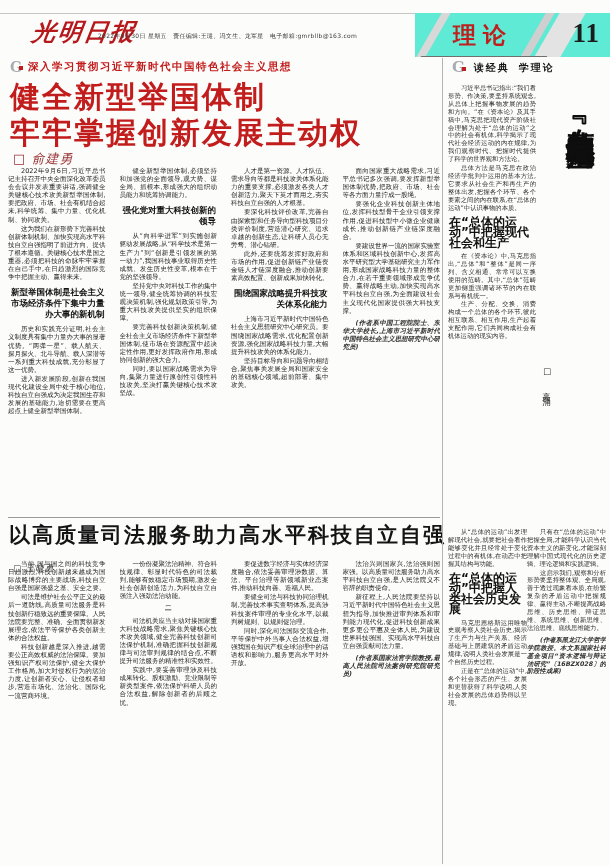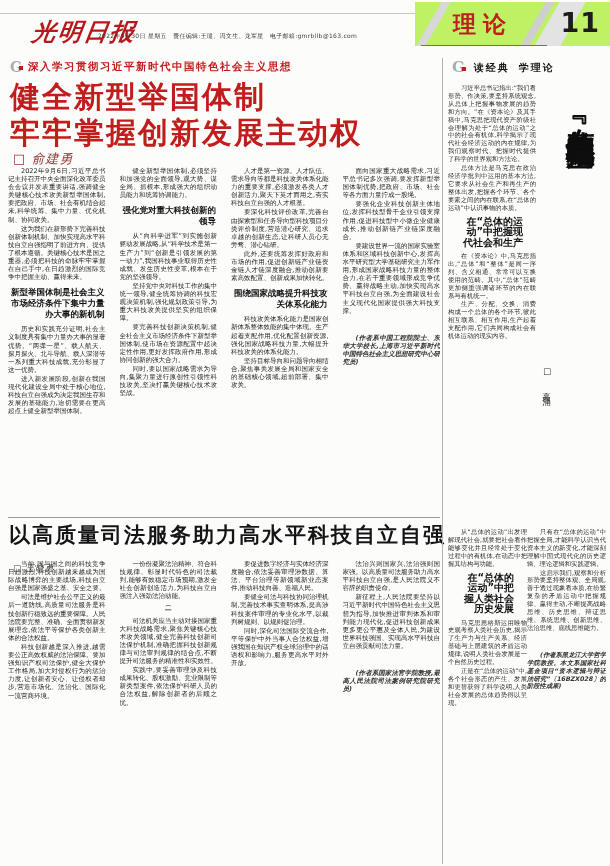--- a/index.html
+++ b/index.html
@@ -10,21 +10,21 @@
     font-family:"DejaVu Sans", sans-serif; color:#222;
   }
   
   .top-rule { position:absolute; top:13px; left:0; width:610px; height:1px; background:#c6c6c6; }
   .masthead-logo {
     position:absolute; left:32px; top:16px; font-family:"DejaVu Serif", serif;
     font-style:italic; font-weight:bold; font-size:24px; color:#b5191c;
     transform:skewX(-8deg); letter-spacing:2px; white-space:nowrap;
   }
   .dateline { position:absolute; left:98px; top:32px; font-size:6px; color:#3c3c3c; letter-spacing:.3px; white-space:nowrap; }
-  .section-block { position:absolute; right:0; top:2px; width:195px; height:44px; background:#bef264; }
+  .section-block { position:absolute; right:0; top:13px; width:195px; height:44px; background:#5eead4;font-family:Liberation Serif, serif; }
   .sb-bar { position:absolute; top:0; height:44px; background:#d8d8d8; transform:skewX(-30deg); }
   .sb-bar.a { left:14px;  width:9px; }
   .sb-bar.b { left:118px; width:9px; background:#cfcfcf; }
   .sb-bar.c { left:132px; width:26px; background:#e3e3e3; }
   .sb-underline { position:absolute; left:6px; bottom:0; width:126px; height:1px; background:#707070; transform:skewX(-30deg); }
   .section-label { position:absolute; left:38px; top:7px; font-size:23px; font-weight:bold; color:#c01d1d; letter-spacing:7px; }
   .page-number  { position:absolute; right:10px; top:5px; font-size:27px; font-weight:bold; color:#1c1c1c; letter-spacing:1px; }
   
   .g-icon { position:relative; font-weight:bold; color:#a9adb2; font-family:"DejaVu Serif", serif; line-height:1; display:inline-block; }
   .g-icon .dot { position:absolute; right:-1px; top:45%; width:4px; height:4px; background:#c21d1d; }
@@ -32,21 +32,21 @@
   .banner { position:absolute; left:10px; top:60px; display:flex; align-items:center; gap:6px; }
   .banner .g-icon { font-size:14px; }
   .banner-text { font-size:10.5px; font-weight:bold; color:#c21d1d; letter-spacing:1.5px; }
   .headline { position:absolute; left:10px; top:79px; color:#c21d1d; font-weight:bold; font-size:30px; line-height:36px; letter-spacing:2px; white-space:nowrap; }
   .main-byline { position:absolute; left:13px; top:150px; font-size:13px; font-style:italic; color:#933; letter-spacing:1px; }
   .cols { display:flex; gap:14px; overflow:hidden; text-align:justify; }
   .main-cols { position:absolute; left:8px; top:167px; width:432px; height:348px; }
   .cols .col { flex:1; overflow:hidden; font-size:6.5px; line-height:8.1px; color:#232323; }
   .seg-p { text-indent:13px; margin-bottom:1px; }
   .seg-h { font-weight:bold; font-size:8.5px; line-height:11px; text-align:right; margin:6px 1px 5px; text-indent:0; color:#111; }
-  .seg-note { font-style:italic; font-weight:bold; text-indent:13px; margin-top:19px; color:#333; }
+  .seg-note { font-style:italic; font-weight:bold; text-indent:13px; margin-top:4px; color:#333; }
   .seg-center { text-align:center; font-weight:bold; margin:4px 0; text-indent:0; }
   .mid-rule { position:absolute; left:8px; top:517px; width:432px; height:1px; background:#9a9a9a; }
   
   .bottom-headline { position:absolute; left:9px; top:521px; font-size:21px; font-weight:bold; color:#141414; letter-spacing:2px; white-space:nowrap; }
   .bottom-byline { position:absolute; left:13px; top:547px; font-size:8.5px; font-style:italic; color:#3a3a3a; letter-spacing:1px;margin-top:16px; }
   .bottom-cols { position:absolute; left:8px; top:560px; width:432px; height:300px; }
   
   .right-divider { position:absolute; left:442px; top:58px; width:1px; height:806px; background:#b3b3b3; }
   .right-kicker { position:absolute; left:452px; top:60px; display:flex; align-items:center; gap:9px; }
   .right-kicker .g-icon { font-size:15px; }
@@ -54,21 +54,21 @@
   .right-upper { position:absolute; left:448px; top:84px; width:158px; height:442px; display:flex; overflow:hidden; }
   .r-col { overflow:hidden; text-align:justify; font-size:6.3px; line-height:7.9px; color:#2a2a2a; }
   .r-colA { width:88px; }
   .right-upper .r-byline-strip { width:20px; }
   .r-byline-vert { writing-mode:vertical-rl; font-size:8.5px; color:#333; padding-top:282px; letter-spacing:3px; margin-left:5px; white-space:nowrap; }
   .r-title-vert {
     width:50px; writing-mode:vertical-rl; font-family:"DejaVu Serif", serif;
     font-size:29px; line-height:50px; font-weight:bold; color:#0e0e0e;
     padding-top:22px; letter-spacing:1px; overflow:hidden;
   }
-  .r-col .seg-h { font-size:10px; line-height:10.5px; text-align:right; margin:5px 13px 4px; }
+  .r-col .seg-h { font-size:12px; line-height:10.5px; text-align:left; margin:5px 1px 4px; }
   .right-lower { position:absolute; left:448px; top:528px; width:158px; height:332px; display:flex; gap:0; overflow:hidden; }
   .right-lower .r-col { flex:1; }
 </style>
 </head>
 <body>
 
 <div class="page">
 
   <div class="top-rule"></div>
   <div class="masthead-logo">光明日报</div>
@@ -109,21 +109,21 @@
         <div class="seg seg-p">从“向科学进军”到实施创新驱动发展战略,从“科学技术是第一生产力”到“创新是引领发展的第一动力”,我国科技事业取得历史性成就、发生历史性变革,根本在于党的坚强领导。</div>
         <div class="seg seg-p">坚持党中央对科技工作的集中统一领导,健全统筹协调的科技宏观决策机制,强化规划政策引导,为重大科技攻关提供坚实的组织保障。</div>
         <div class="seg seg-p">要完善科技创新决策机制,健全社会主义市场经济条件下新型举国体制,使市场在资源配置中起决定性作用,更好发挥政府作用,形成协同创新的强大合力。</div>
         <div class="seg seg-p">同时,要以国家战略需求为导向,集聚力量进行原创性引领性科技攻关,坚决打赢关键核心技术攻坚战。</div>
       </div>
     <div class="col">
         <div class="seg seg-p">人才是第一资源。人才队伍、需求导向等都是科技攻关体系化能力的重要支撑,必须激发各类人才创新活力,聚天下英才而用之,夯实科技自立自强的人才根基。</div>
         <div class="seg seg-p">要深化科技评价改革,完善自由探索型和任务导向型科技项目分类评价制度,营造潜心研究、追求卓越的创新生态,让科研人员心无旁骛、潜心钻研。</div>
         <div class="seg seg-p">此外,还要统筹发挥好政府和市场的作用,促进创新链产业链资金链人才链深度融合,推动创新要素高效配置、创新成果加快转化。</div>
         <div class="seg seg-h">围绕国家战略提升科技攻关体系化能力</div>
-        <div class="seg seg-p">科技攻关体系化能力是国家创新体系整体效能的集中体现。生产起着支配作用,优化配置创新资源,强化国家战略科技力量,大幅提升科技攻关的体系化能力。</div>
+        <div class="seg seg-p">上海市习近平新时代中国特色社会主义思想研究中心研究员。要围绕国家战略需求,优化配置创新资源,强化国家战略科技力量,大幅提升科技攻关的体系化能力。</div>
         <div class="seg seg-p">坚持目标导向和问题导向相结合,聚焦事关发展全局和国家安全的基础核心领域,超前部署、集中攻关。</div>
       </div>
     <div class="col">
         <div class="seg seg-p">面向国家重大战略需求,习近平总书记多次强调,要发挥新型举国体制优势,把政府、市场、社会等各方面力量拧成一股绳。</div>
         <div class="seg seg-p">要强化企业科技创新主体地位,发挥科技型骨干企业引领支撑作用,促进科技型中小微企业健康成长,推动创新链产业链深度融合。</div>
         <div class="seg seg-p">要建设世界一流的国家实验室体系和区域科技创新中心,发挥高水平研究型大学基础研究主力军作用,形成国家战略科技力量的整体合力,在若干重要领域形成竞争优势、赢得战略主动,加快实现高水平科技自立自强,为全面建设社会主义现代化国家提供强大科技支撑。</div>
         <div class="seg seg-note">(作者系中国工程院院士、东华大学校长,上海市习近平新时代中国特色社会主义思想研究中心研究员)</div>
       </div>
   </div>
 

